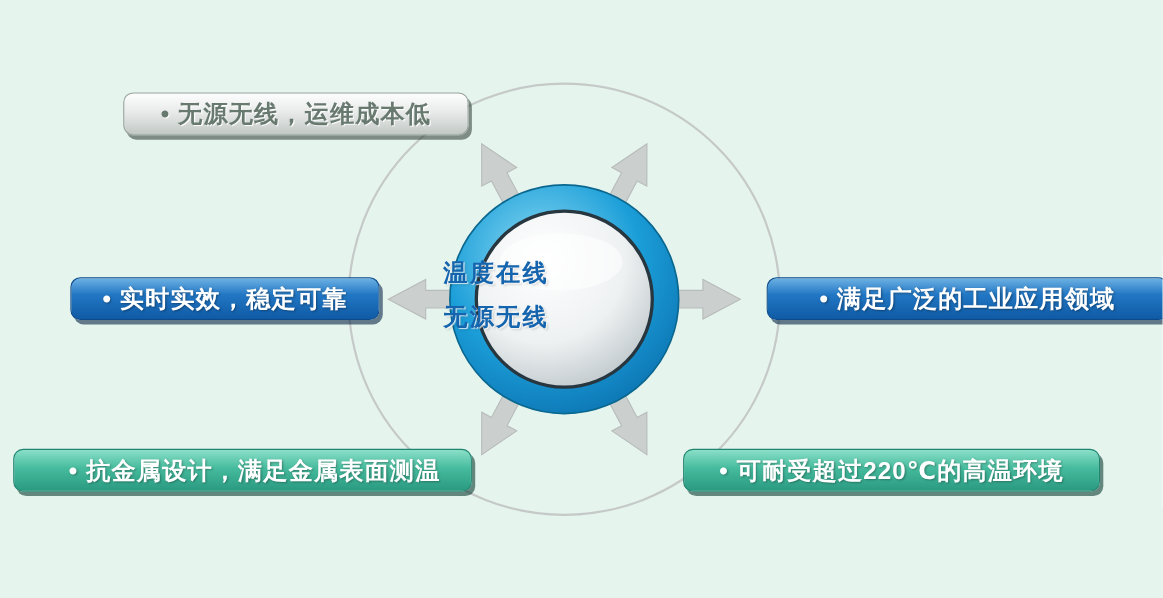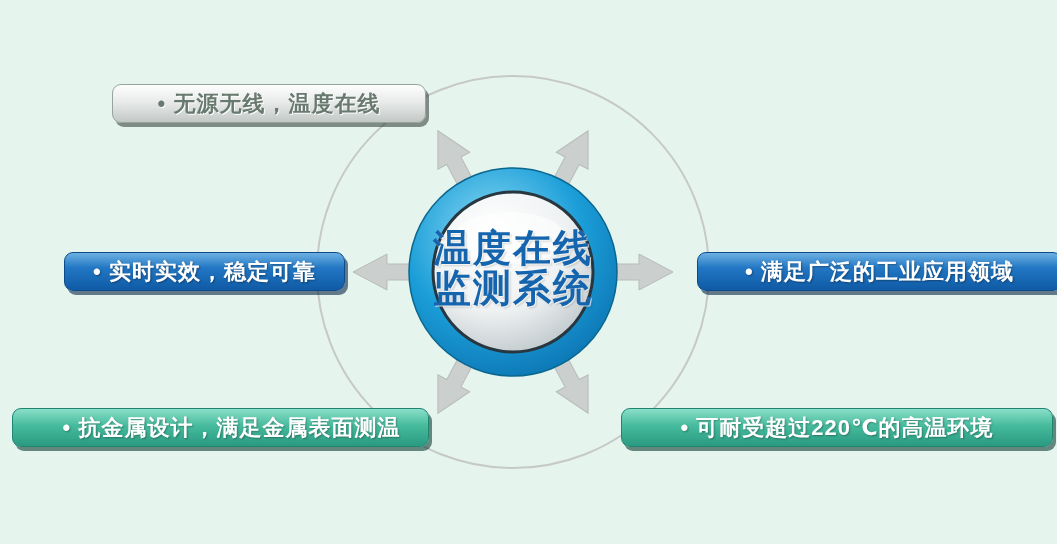--- a/index.html
+++ b/index.html
@@ -43,29 +43,28 @@
     color:#ffffff;
     border:1px solid #1f8570;
     box-shadow:3px 4px 0 rgba(12,60,50,0.6);
     text-shadow:1px 1px 2px rgba(0,0,0,0.3);
   }
   .b0{left:112px;top:84px;width:314px;}
   .b1{left:625px;top:84px;width:281px;}
   .b2{left:64px;top:252px;width:281px;}
   .b3{left:697px;top:252px;width:365px;text-align:center;}
   .b4{left:12px;top:408px;width:417px;padding-left:32px;}
-  .b5{left:621px;top:408px;width:432px;}
+  .b5{left:621px;top:408px;width:379px;}
   .center-title{
     position:absolute;
     z-index:3;
     left:403px;top:228px;width:220px;
-    text-align:center;
     color:#1464ae;
     font-weight:bold;
-    font-size:38px;
+    font-size:22px;
     line-height:40px;
     letter-spacing:2px;
     text-shadow:1px 1px 1px rgba(255,255,255,0.8), 2px 2px 2px rgba(0,0,0,0.15);
   }
 </style>
 </head>
 <body>
 
 <div class="stage">
 
@@ -94,25 +93,25 @@
       <path d="M95,-8 L126,-8 L126,-18 L160,0 L126,18 L126,8 L95,8 Z" transform="translate(513,272) rotate(118)"></path>
     </g>
 
     <circle cx="513" cy="272" r="104" fill="url(#ballBlue)" stroke="#0a678f" stroke-width="1.5"></circle>
     <circle cx="513" cy="272" r="80" fill="url(#ballInner)" stroke="#27363f" stroke-width="3"></circle>
     <ellipse cx="510" cy="238" rx="56" ry="26" fill="rgba(255,255,255,0.55)"></ellipse>
   </svg>
 
   <div class="center-title">
     <div>温度在线</div>
-    <div>监测系统</div>
+    <div>无源无线</div>
   </div>
 
   <div class="feature-box style-gray b0">
-    <span>• 无源无线，温度在线</span>
+    <span>• 无源无线，运维成本低</span>
   </div>
   <div class="feature-box style-blue b2">
     <span>• 实时实效，稳定可靠</span>
   </div>
   <div class="feature-box style-blue b3">
     <span>• 满足广泛的工业应用领域</span>
   </div>
   <div class="feature-box style-teal b4">
     <span>• 抗金属设计，满足金属表面测温</span>
   </div>

